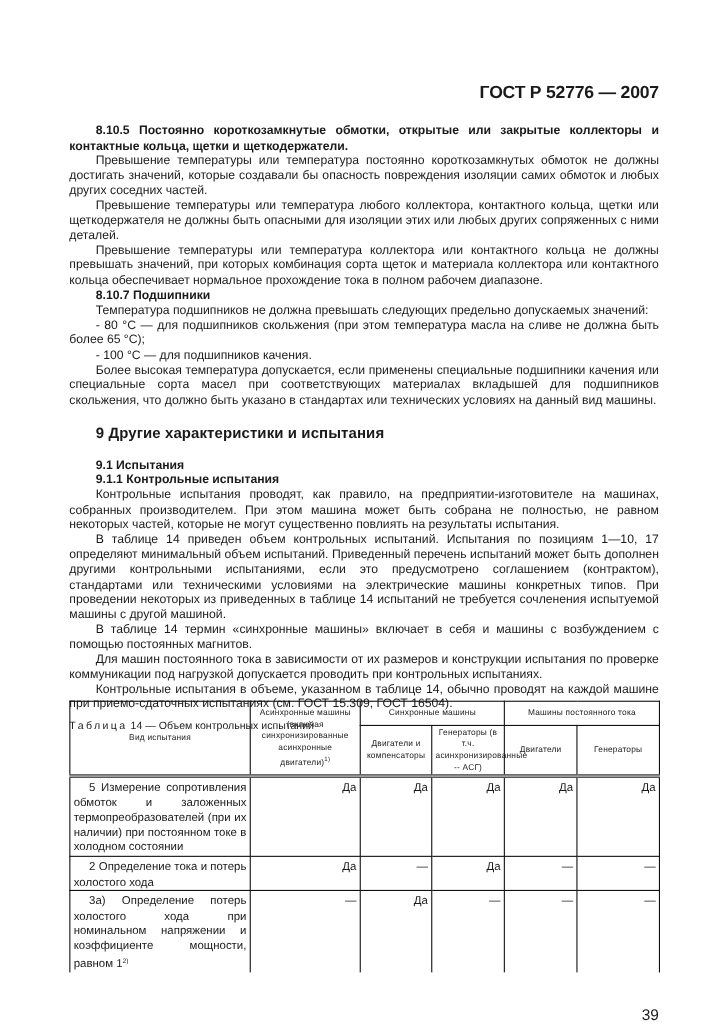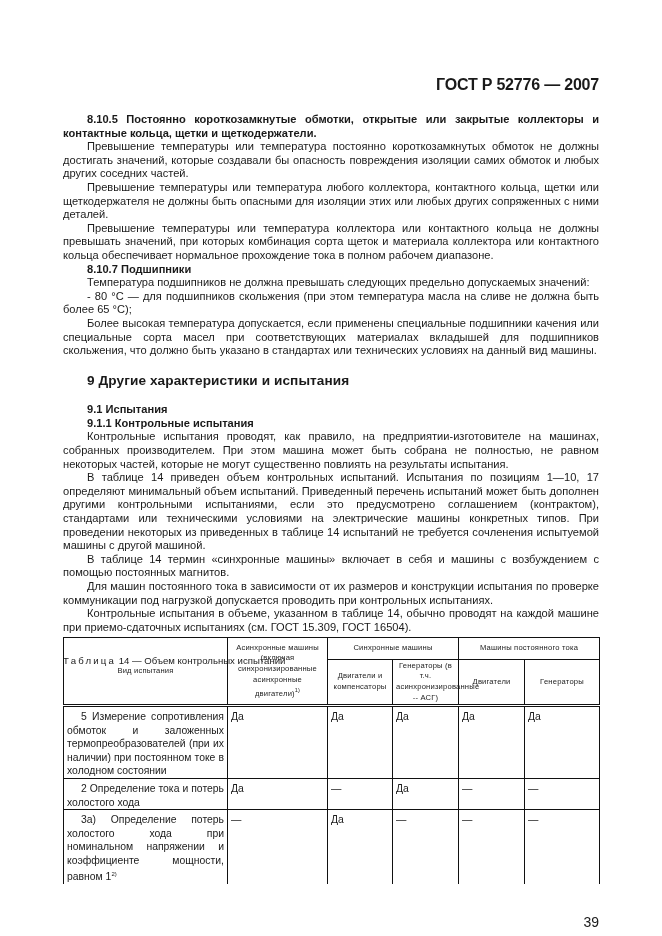--- a/index.html
+++ b/index.html
@@ -12,41 +12,42 @@
   .b { font-weight: bold; }
   .i { }
   .h-section { font-size: 13.6px; font-weight: bold; margin: 16px 0 16px 0; text-indent: 24px; letter-spacing: 0.1px; }
   .caption { position: absolute; left: 63px; top: 620px; font-size: 9.6px; margin-top: 35px; }
   .caption .spaced { letter-spacing: 2.2px; }
   table.t14 { position: absolute; left: 63px; top: 637px; border-collapse: collapse; width: 536px; table-layout: fixed; }
   table.t14 td, table.t14 th { border: 1px solid #111; padding: 0 3px; vertical-align: top; }
   table.t14 th { font-weight: normal; font-size: 7.6px; line-height: 10.6px; text-align: center; vertical-align: middle; color: #222; letter-spacing: 0.2px; }
   table.t14 thead tr:last-child th, table.t14 thead th.tall { border-bottom: 3px double #111; }
   table.t14 td { font-size: 10.4px; line-height: 13.6px; }
-  table.t14 td.val { text-align: left; padding-top: 3px; }
+  table.t14 td.val { text-align: right; padding-top: 3px; }
   table.t14 td.name { text-align: justify; padding-top: 3px; }
   table.t14 td.name .ind { display: inline-block; width: 14px; }
   .page-num { position: absolute; right: 63px; top: 914px; font-size: 14px; }
 </style>
 </head>
 <body>
 
 <div class="page">
 
   <div class="header-code">ГОСТ Р 52776 — 2007</div>
 
   <div class="body-text" style="top:113px;">
     <p class="b">8.10.5 Постоянно короткозамкнутые обмотки, открытые или закрытые коллекторы и контактные кольца, щетки и щеткодержатели.</p>
     <p>Превышение температуры или температура постоянно короткозамкнутых обмоток не должны достигать значений, которые создавали бы опасность  повреждения изоляции самих обмоток и любых других соседних частей.</p>
     <p>Превышение температуры или температура любого коллектора, контактного кольца, щетки или щеткодержателя  не должны быть опасными для изоляции этих или любых других сопряженных с ними деталей.</p>
     <p>Превышение температуры  или  температура коллектора или контактного кольца не должны превышать значений, при которых комбинация сорта щеток и материала коллектора или контактного кольца обеспечивает нормальное прохождение тока в полном рабочем диапазоне.</p>
 
     <p class="b i">8.10.7 Подшипники</p>
     <p class="i"> Температура подшипников  не должна превышать следующих предельно допускаемых значений:</p>
     <p class="i">- 80 °С — для подшипников скольжения (при этом температура масла на сливе не должна быть более 65 °С);</p>
+    <p class="i">- 100 °С — для подшипников качения.</p>
     <p class="i">Более высокая температура допускается,  если применены специальные подшипники качения или специальные сорта масел при соответствующих материалах вкладышей для подшипников  скольжения, что должно быть указано в стандартах или технических условиях на данный вид машины.</p>
 
     <div class="h-section">9  Другие характеристики и испытания</div>
 
     <p class="b">9.1 Испытания</p>
     <p class="b"><span class="i">9.1.1  Контрольные</span><span> испытания</span></p>
     <p><span class="i">Контрольные</span><span> испытания проводят, как правило, на предприятии-изготовителе на машинах, собранных производителем. При этом машина может быть собрана не полностью,  не равном некоторых  частей, которые не могут существенно повлиять на результаты испытания.</span></p>
     <p><span>В таблице 14 приведен  объем контрольных испытаний. Испытания по позициям 1—</span><span class="i">10, 17</span><span> определяют минимальный объем испытаний. Приведенный перечень испытаний может быть дополнен другими  контрольными испытаниями, </span><span class="i">если это предусмотрено соглашением (контрактом),  стандартами  или  техническими  условиями  на  электрические машины конкретных типов.</span><span> При проведении  некоторых из приведенных в таблице 14 испытаний не требуется сочленения  испытуемой машины с другой машиной.</span></p>
     <p>В таблице 14 термин «синхронные машины» включает в себя и машины с возбуждением с помощью постоянных магнитов.</p>
     <p>Для машин постоянного тока в зависимости от их размеров и конструкции испытания по проверке коммуникации под нагрузкой допускается проводить при контрольных испытаниях.</p>

